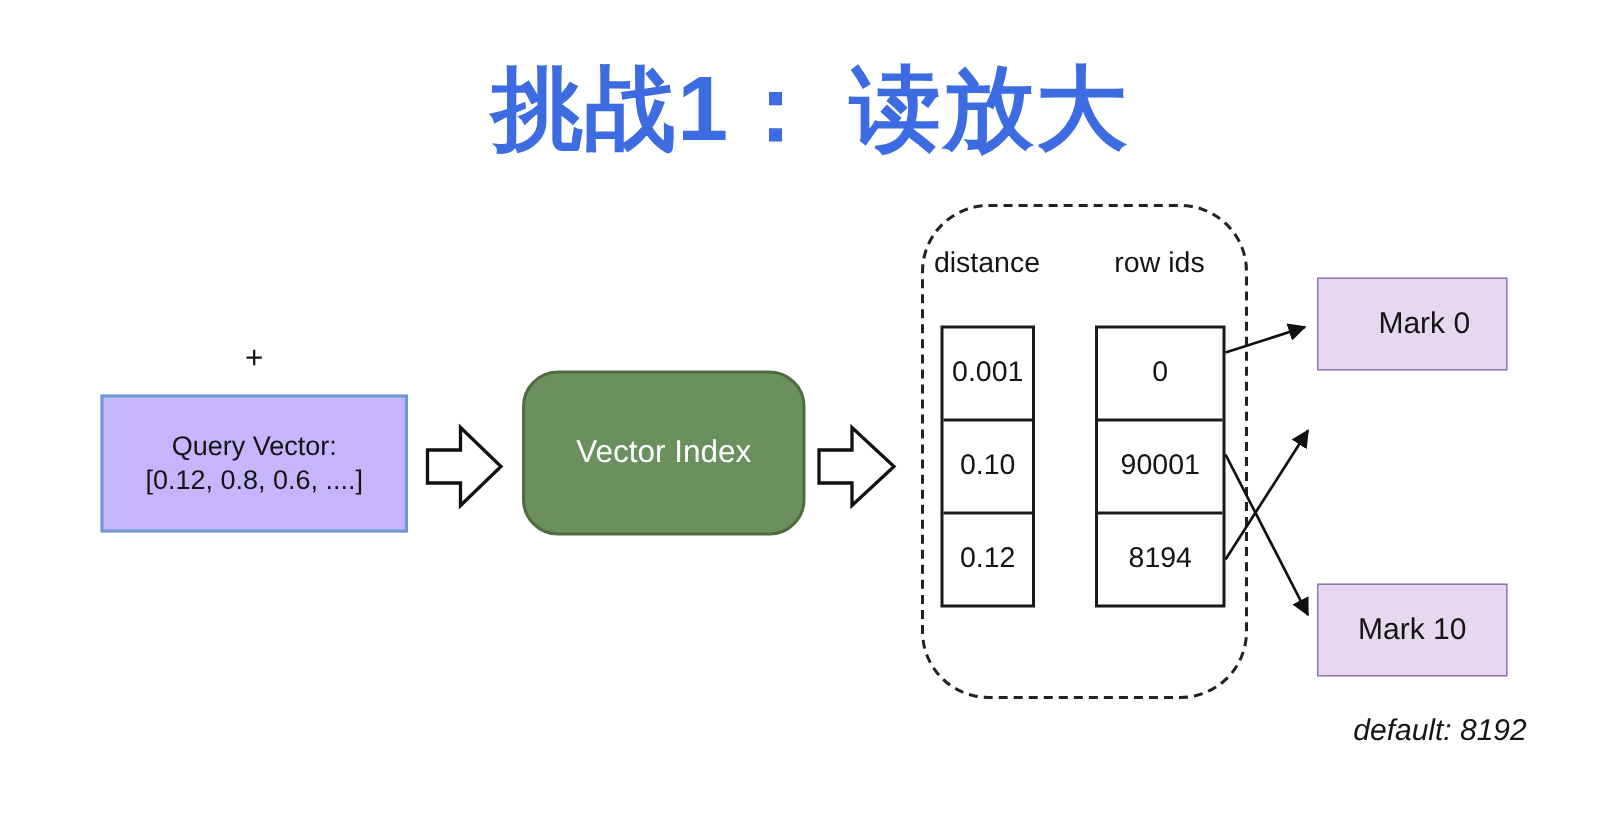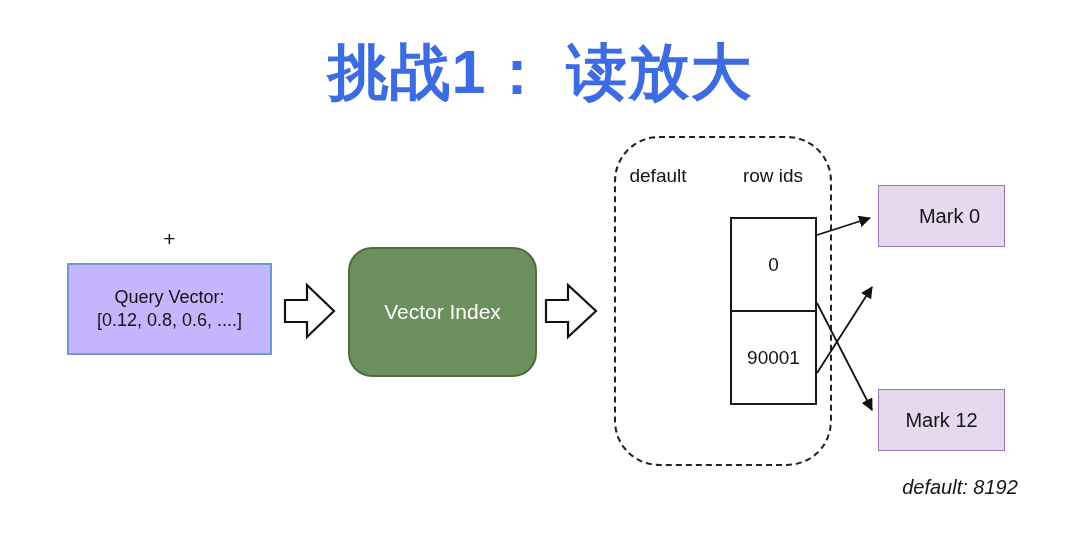--- a/index.html
+++ b/index.html
@@ -21,21 +21,21 @@
     position:absolute; left:67px; top:227px; width:205px; text-align:center;
     font-size:21px; font-weight:500;
   }
   .query-box {
     position:absolute; left:67px; top:263px; width:205px; height:92px;
     box-sizing:border-box; background:#c4b5fd; border:2px solid #6b9bd2;
     display:flex; flex-direction:column; align-items:center; justify-content:center;
     font-size:18px; line-height:23px; text-align:center;
   }
   .index-box {
-    position:absolute; left:348px; top:247px; width:189px; height:130px;
+    position:absolute; left:348px; top:247px; width:189px; height:110px;
     box-sizing:border-box; background:#6c8f5e; border:2px solid #4f6c40;
     border-radius:24px; color:#ffffff; display:flex; align-items:center;
     justify-content:center; font-size:21px;
   }
   .dashed-panel {
     position:absolute; left:614px; top:136px; width:218px; height:330px;
     box-sizing:border-box; border:2px dashed #222222; border-radius:45px;
   }
   .col-header { position:absolute; top:165px; font-size:19px; text-align:center; }
   #hdr-distance { left:618px; width:80px; }
@@ -78,34 +78,40 @@
     <div>Query Vector:</div>
     <div>[0.12, 0.8, 0.6, ....]</div>
   </div>
 
   <div class="index-box">
     <span>Vector Index</span>
   </div>
 
   <div class="dashed-panel"></div>
 
-  <div class="col-header" id="hdr-distance">default</div>
+  <div class="col-header" id="hdr-distance">distance</div>
   <div class="col-header" id="hdr-rowids">row ids</div>
 
+  <div class="stack" id="col-distance">
+    <div class="cell">0.001</div>
+    <div class="cell">0.10</div>
+    <div class="cell">0.12</div>
+  </div>
 
   <div class="stack" id="col-rowids">
     <div class="cell">0</div>
     <div class="cell">90001</div>
+    <div class="cell">8194</div>
   </div>
 
   <div class="mark" id="mark-0">
     <span>Mark 0</span>
   </div>
   <div class="mark" id="mark-10">
-    <span>Mark 12</span>
+    <span>Mark 10</span>
   </div>
 
   <div class="footnote">default: 8192</div>
 
   <svg class="overlay" width="1080" height="553" viewBox="0 0 1080 553" xmlns="http://www.w3.org/2000/svg">
     <defs>
       <marker id="ah" markerUnits="userSpaceOnUse" markerWidth="14" markerHeight="12" refX="11" refY="6" orient="auto">
         <path d="M0,0 L12,6 L0,12 Z" fill="#111111"></path>
       </marker>
     </defs>

